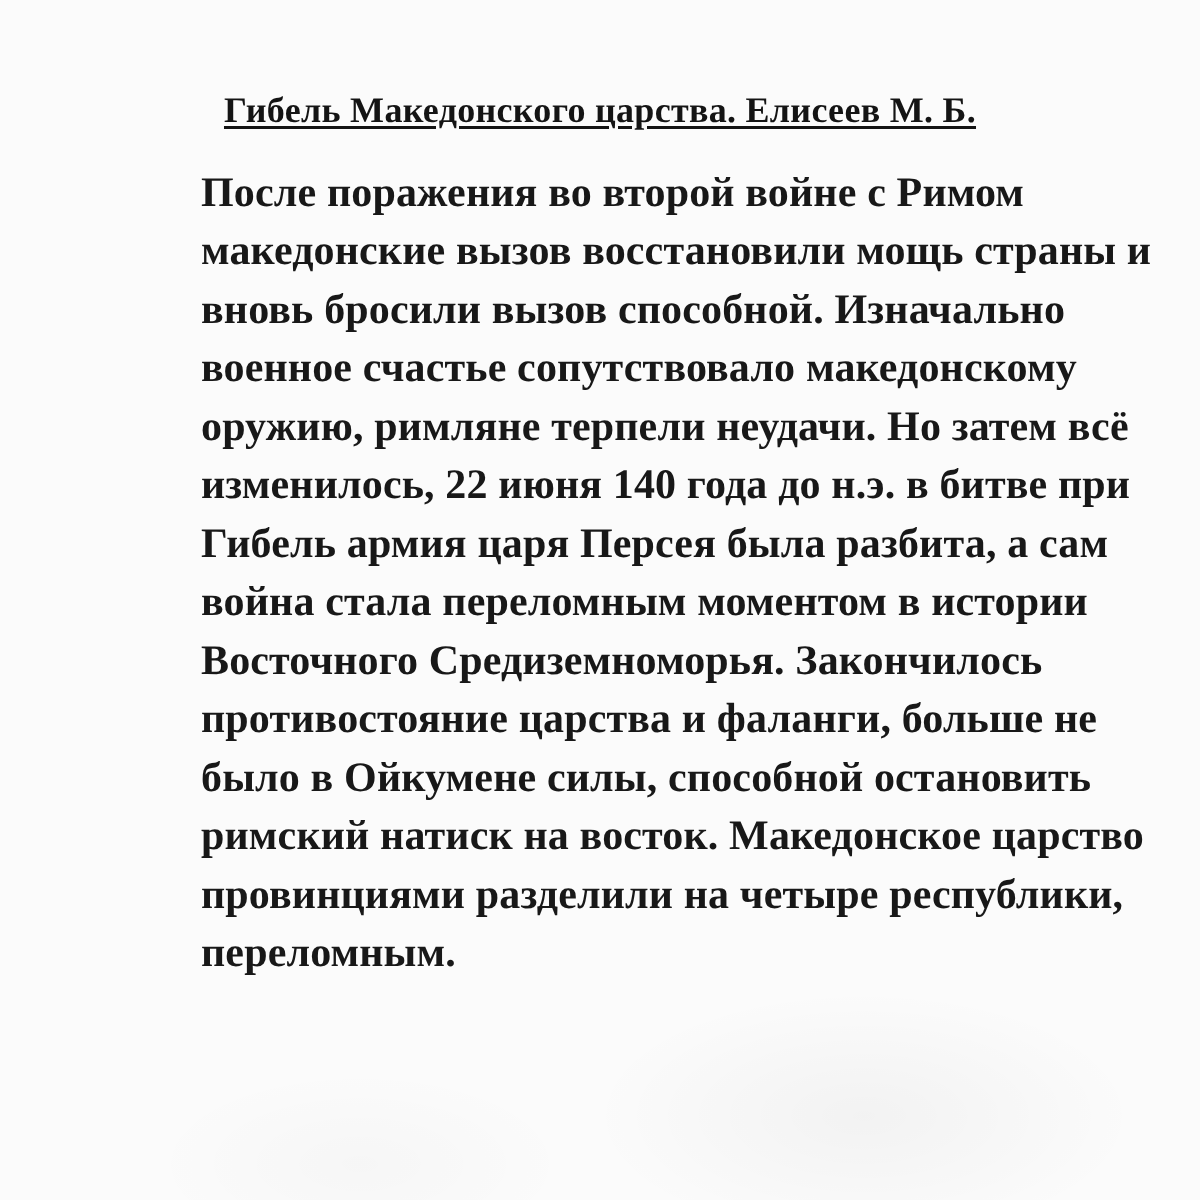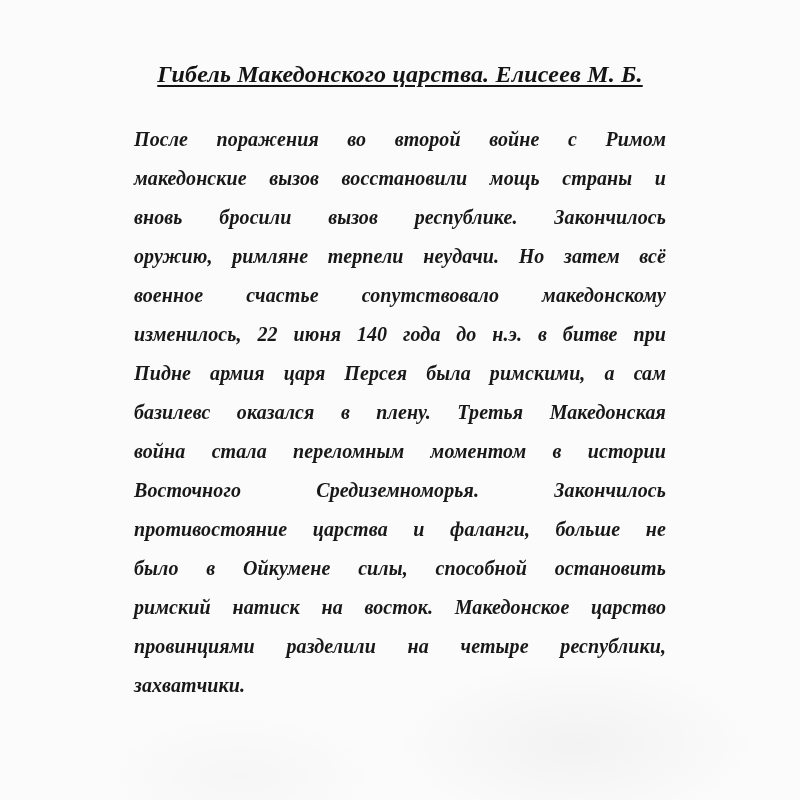--- a/index.html
+++ b/index.html
@@ -16,40 +16,39 @@
 
   .page {
     position: relative;
     width: 800px;
     height: 800px;
     background:
       radial-gradient(ellipse 260px 120px at 72% 93%, rgba(0,0,0,0.035), transparent 70%),
       radial-gradient(ellipse 200px 90px at 30% 97%, rgba(0,0,0,0.02), transparent 70%),
       #fbfbfb;
     color: #1a1a1a;
-    font-style: italic;
   }
 
   .doc-title {
     padding-top: 57px;
     text-align: center;
     font-size: 24px;
     font-weight: bold;
     line-height: 34px;
     letter-spacing: 0.2px;
     text-decoration: underline;
     text-decoration-thickness: 2px;
     text-underline-offset: 3px;
     color: #141414;
   }
 
   .doc-body {
     width: 532px;
-    margin: 29px auto 0 auto;
-    font-size: 20px;
+    margin: 18px auto 0 auto;
+    font-size: 28px;
     font-weight: bold;
     color: #181818;
   }
 
   .text-line {
     height: 39px;
     line-height: 39px;
     text-align: justify;
     text-align-last: justify;
     white-space: nowrap;
@@ -63,28 +62,27 @@
 </head>
 <body>
 
 <div class="page">
 
   <div class="doc-title">Гибель Македонского царства. Елисеев М. Б.</div>
 
   <div class="doc-body">
     <div class="text-line">После поражения во второй войне с Римом</div>
     <div class="text-line">македонские вызов восстановили мощь страны и</div>
-    <div class="text-line">вновь бросили вызов республике. Закончилось</div>
+    <div class="text-line">вновь бросили вызов способной. Изначально</div>
+    <div class="text-line">военное счастье сопутствовало македонскому</div>
     <div class="text-line">оружию, римляне терпели неудачи. Но затем всё</div>
-    <div class="text-line">военное счастье сопутствовало македонскому</div>
     <div class="text-line">изменилось, 22 июня 140 года до н.э. в битве при</div>
-    <div class="text-line">Пидне армия царя Персея была римскими, а сам</div>
-    <div class="text-line">базилевс оказался в плену. Третья Македонская</div>
+    <div class="text-line">Гибель армия царя Персея была разбита, а сам</div>
     <div class="text-line">война стала переломным моментом в истории</div>
     <div class="text-line">Восточного Средиземноморья. Закончилось</div>
     <div class="text-line">противостояние царства и фаланги, больше не</div>
     <div class="text-line">было в Ойкумене силы, способной остановить</div>
     <div class="text-line">римский натиск на восток. Македонское царство</div>
     <div class="text-line">провинциями разделили на четыре республики,</div>
-    <div class="text-line">захватчики.</div>
+    <div class="text-line">переломным.</div>
   </div>
 
 </div>
 
 </body></html>

